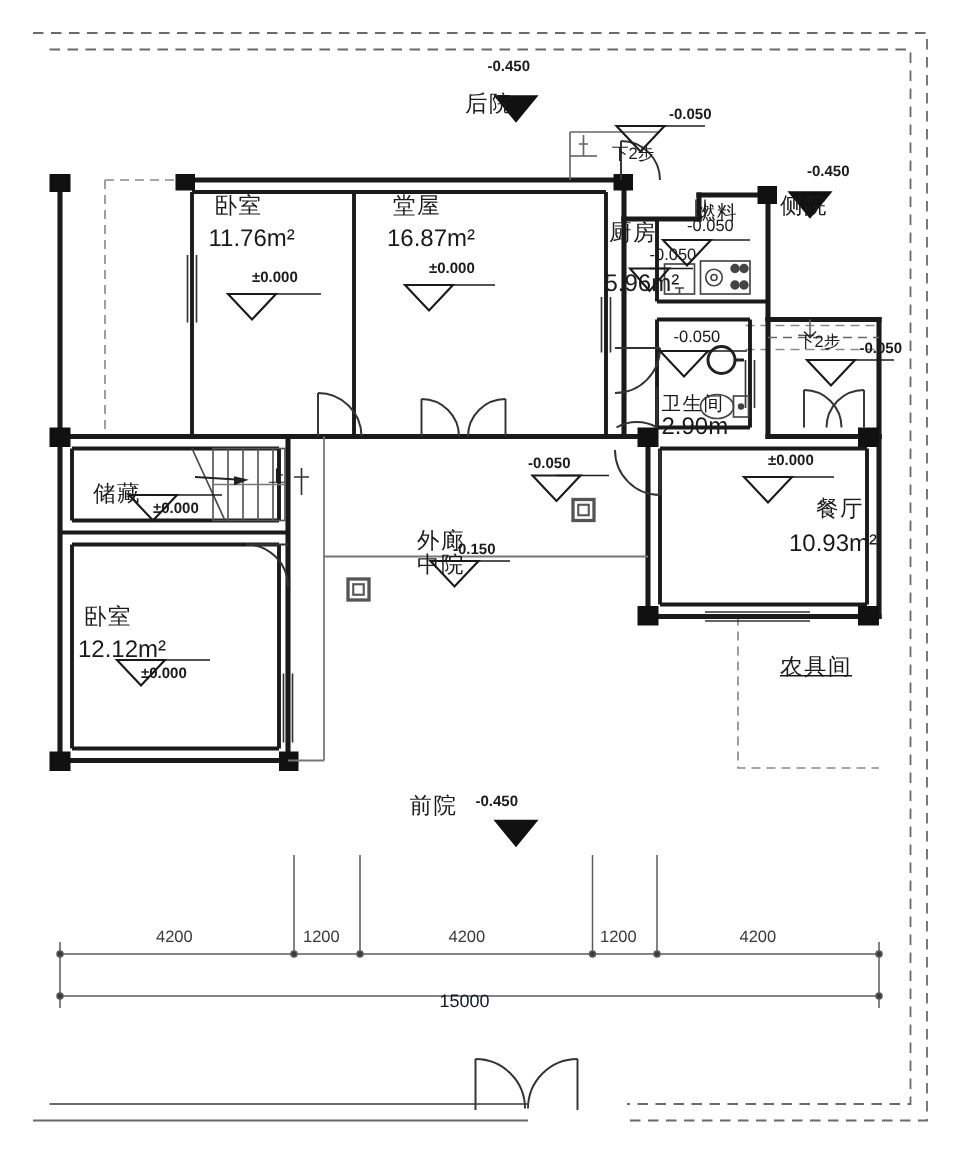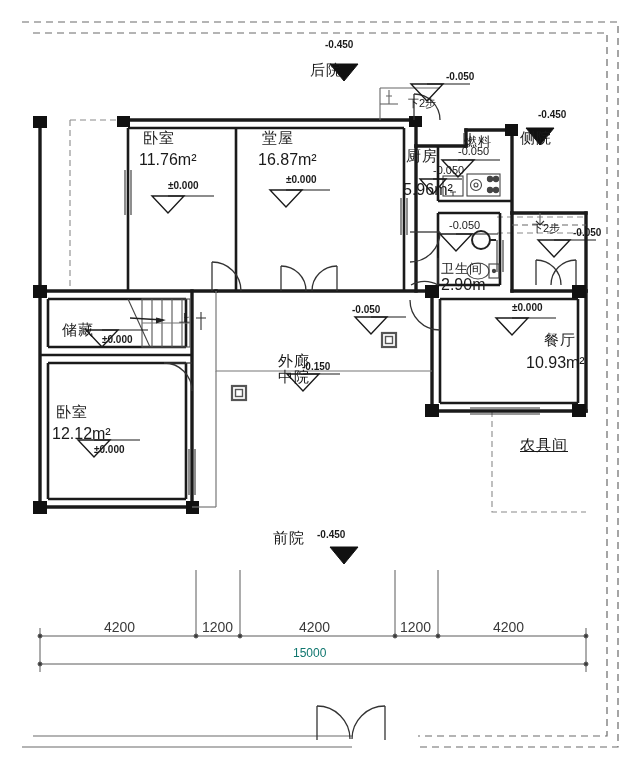--- a/index.html
+++ b/index.html
@@ -20,22 +20,22 @@
     white-space:nowrap;
     color:#1a1a1a;
     line-height:1;
     user-select:none;
   }
   .cn      {font-size:15px;letter-spacing:1px;}
   .cn-sm   {font-size:13px;letter-spacing:1px;}
   .area    {font-size:16px;}
   .lev     {font-size:10px;font-weight:bold;}
   .lev-sm  {font-size:11px;}
-  .dim     {font-size:14px;color:#3a3a3a;}
-  .dimtot  {font-size:12px;color:#0f766e;}
+  .dim     {font-size:11px;color:#3a3a3a;}
+  .dimtot  {font-size:12px;color:#0f172a;margin-top:14px;}
   .note    {font-size:11px;}
   .up      {font-size:11px;}
 </style>
 </head>
 <body>
 
 <div id="plan">
 
   <svg viewBox="0 0 640 769">
     <defs>

